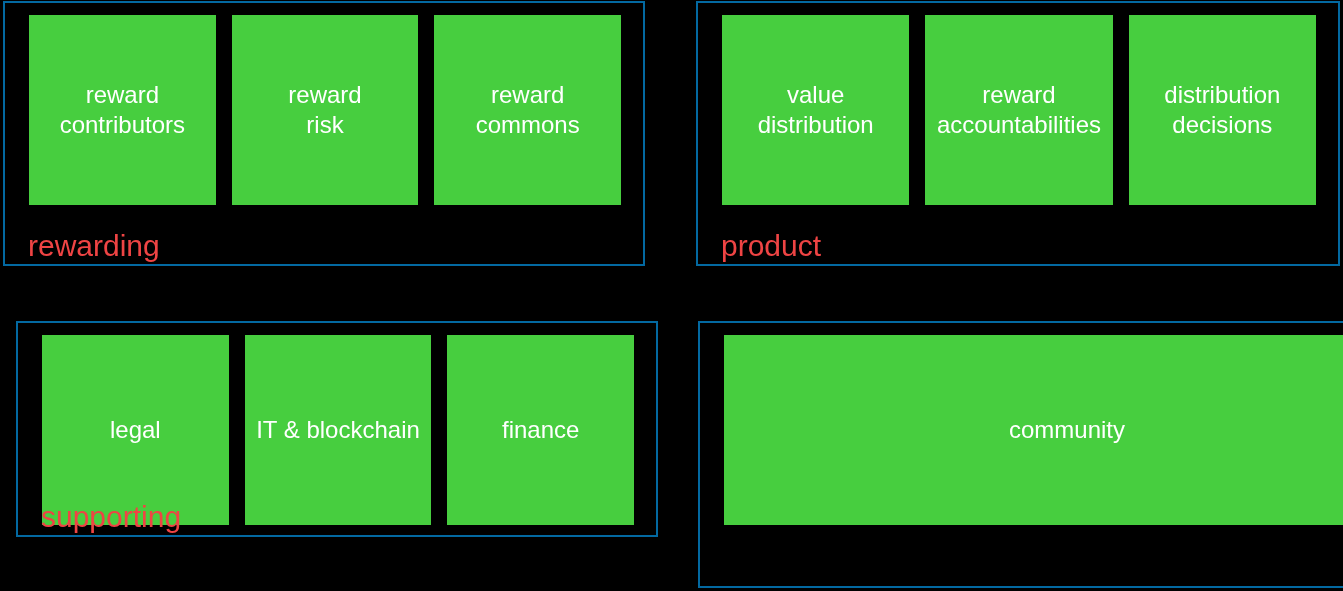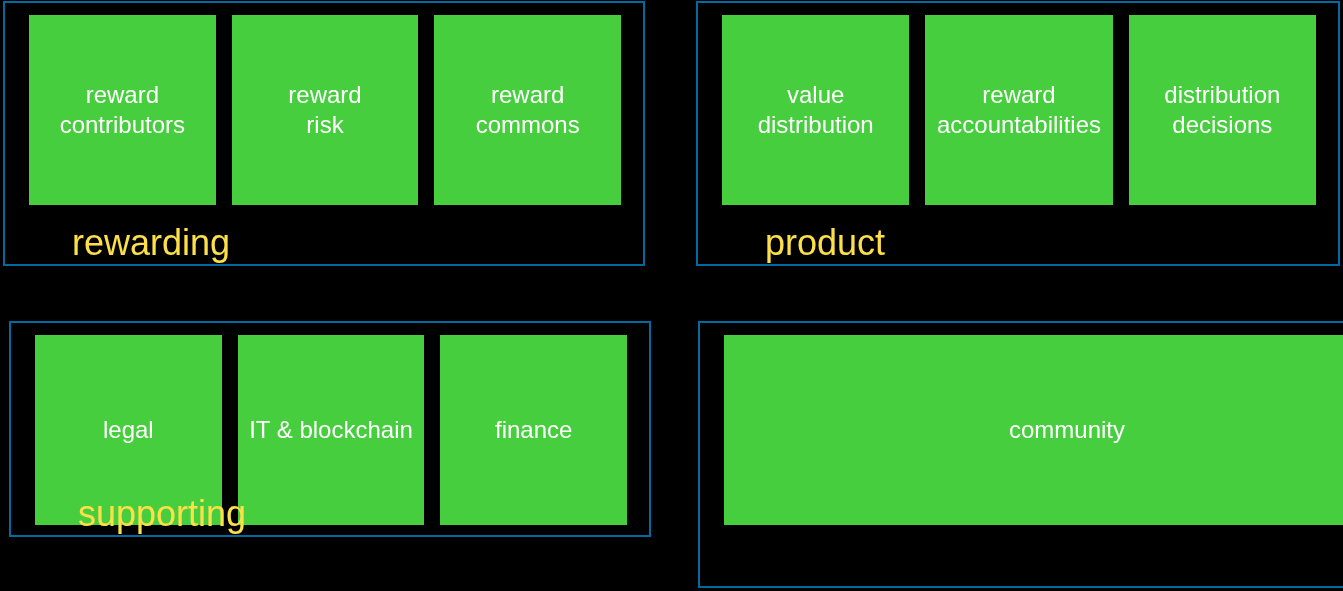--- a/index.html
+++ b/index.html
@@ -15,21 +15,21 @@
     font-family: "Liberation Sans", sans-serif;
   }
   .panel {
     position: absolute;
     border: 2px solid #0369a1;
     box-sizing: border-box;
     background: #000000;
   }
   .panel-rewarding  { left: 3px;   top: 1px;   width: 642px; height: 265px; }
   .panel-deciding   { left: 696px; top: 1px;   width: 644px; height: 265px; }
-  .panel-supporting { left: 9px;   top: 321px; width: 642px; height: 216px; }
+  .panel-supporting { left: 16px;   top: 321px; width: 642px; height: 216px; }
   .panel-operating  { left: 698px; top: 321px; width: 736px; height: 267px; }
 
   .cells {
     display: flex;
     gap: 16px;
     padding: 12px 22px 0 24px;
   }
   .cell {
     flex: 1;
     height: 190px;
@@ -40,24 +40,23 @@
     justify-content: center;
     text-align: center;
     font-size: 24px;
     line-height: 30px;
     white-space: pre-line;
   }
   .panel-label {
     position: absolute;
     left: 23px;
     bottom: 3px;
-    color: #fde047;
-    font-size: 36px;
+    color: #ef4444;
+    font-size: 30px;
     line-height: 1;
-    margin-left: 44px;
   }
 </style>
 </head>
 <body>
 
 <div class="panel panel-rewarding">
   <div class="cells">
     <div class="cell"><span>reward
 contributors</span></div>
     <div class="cell"><span>reward

